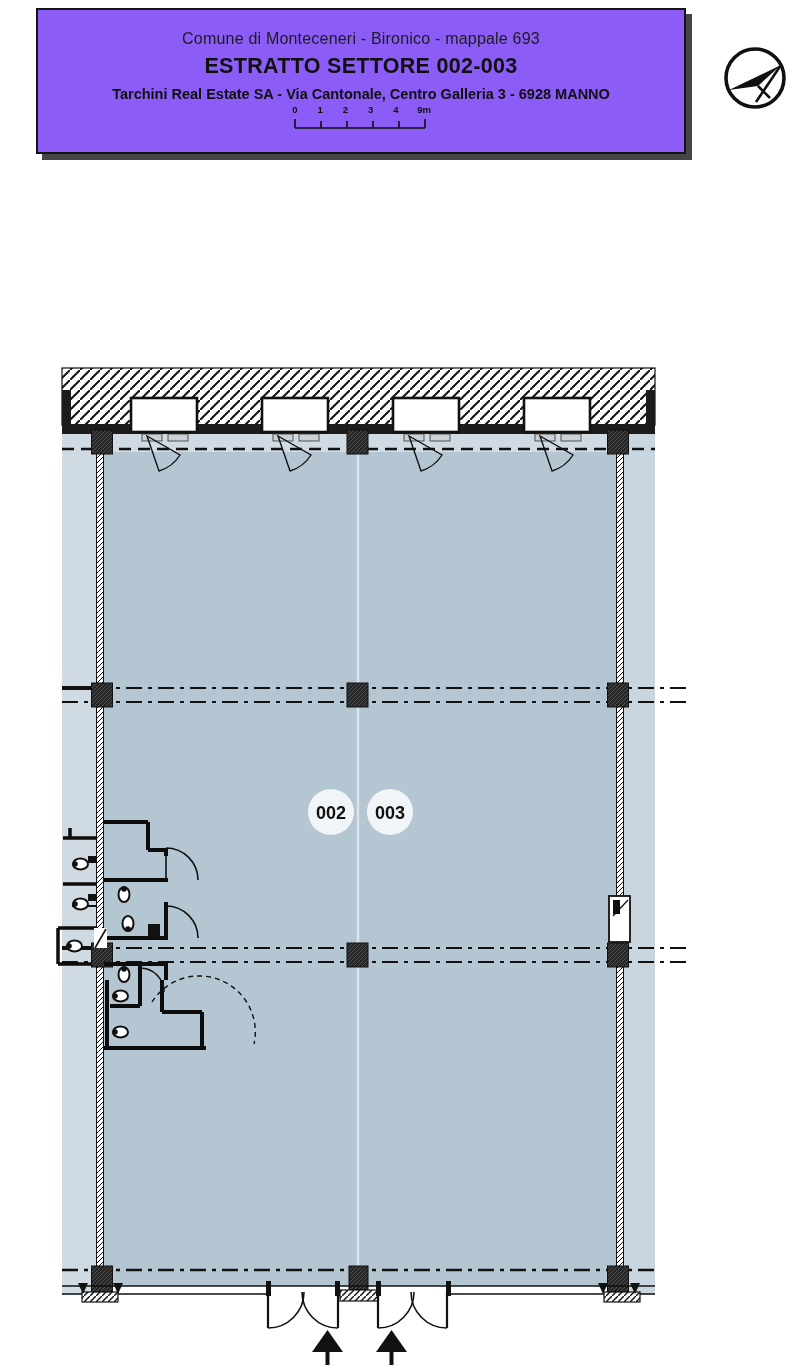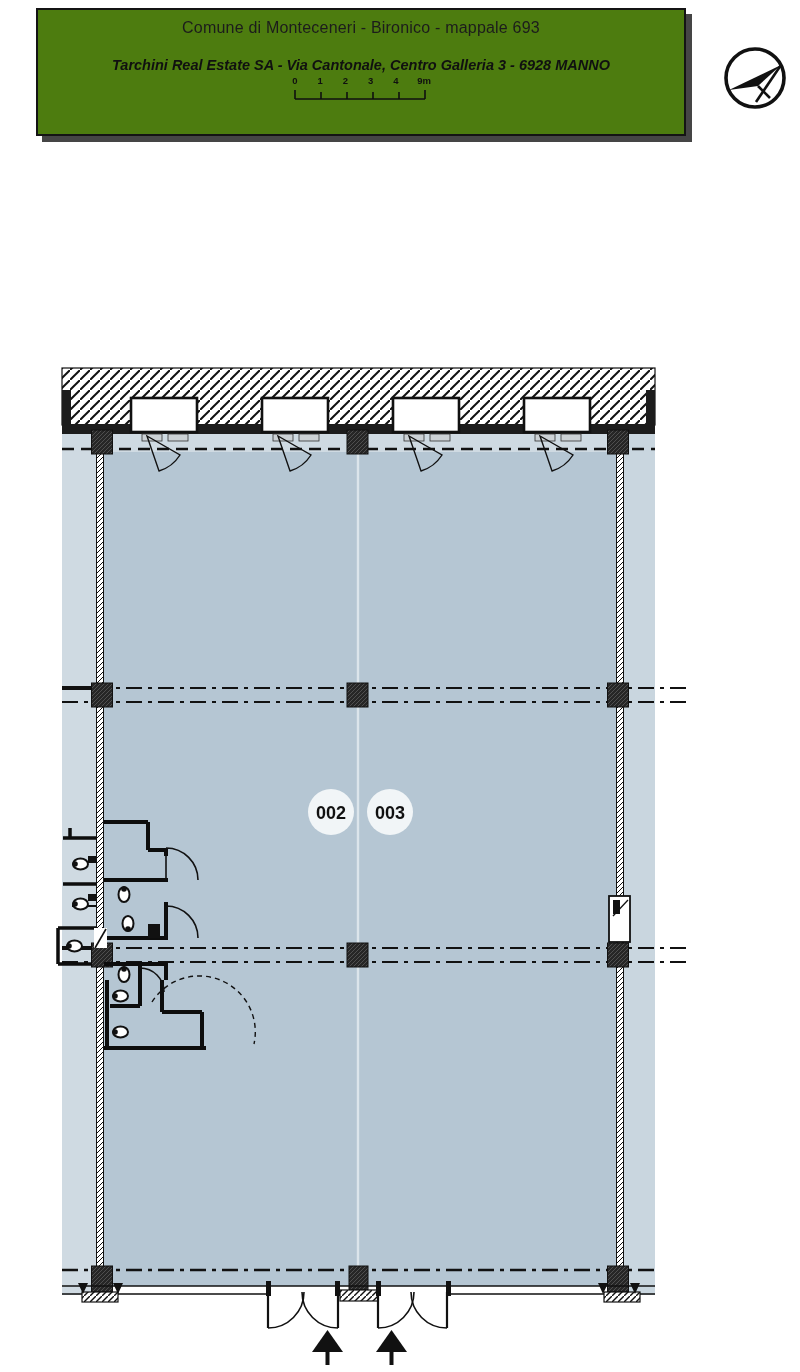--- a/index.html
+++ b/index.html
@@ -1,44 +1,45 @@
 <!DOCTYPE html>
 <html><head>
 <meta charset="utf-8">
 <style>
   html,body{margin:0;padding:0;background:#ffffff;}
   #page{position:relative;width:800px;height:1372px;background:#ffffff;overflow:hidden;
         font-family:"Liberation Sans", sans-serif;color:#1a1a1a;}
 
   
-  #title-block{position:absolute;left:36px;top:8px;width:650px;height:128px;
-    background:#4d7c0f;border:2.5px solid #141414;box-shadow:6px 6px 0 #454545;
-    text-align:center;box-sizing:border-box;padding-top:9px;}
+  #title-block{position:absolute;left:36px;top:8px;width:650px;height:146px;
+    background:#8b5cf6;border:2.5px solid #141414;box-shadow:6px 6px 0 #454545;
+    text-align:center;box-sizing:border-box;padding-top:20px;}
   .tb-line1{font-size:16px;font-weight:400;letter-spacing:.2px;color:#1c1c1c;}
   .tb-line2{font-size:21.5px;font-weight:700;margin-top:6px;letter-spacing:.3px;color:#101010;}
-  .tb-line3{font-size:14.5px;font-weight:700;margin-top:20px;color:#101010;font-style:italic;}
+  .tb-line3{font-size:14.5px;font-weight:700;margin-top:7px;color:#101010;}
   .tb-scala{font-size:12px;font-weight:700;margin-top:9px;color:#101010;}
   .scalebar{width:140px;margin:2px auto 0;}
   .scalebar-labels{display:flex;justify-content:space-between;font-size:9.5px;font-weight:700;
     padding:0 0 1px 0;color:#101010;}
   .scalebar-labels span{min-width:8px;text-align:center;}
 
   
   #north-arrow{position:absolute;left:716px;top:40px;width:78px;height:78px;}
 
   
   #plan-svg{position:absolute;left:0;top:0;width:800px;height:1372px;}
 </style>
 </head>
 <body>
 
 <div id="page">
 
   <div id="title-block">
     <div class="tb-line1">Comune di Monteceneri -  Bironico - mappale 693</div>
+    <div class="tb-line2">ESTRATTO SETTORE 002-003</div>
     <div class="tb-line3">Tarchini Real Estate SA - Via Cantonale, Centro Galleria 3 - 6928 MANNO</div>
     <div class="scalebar">
       <div class="scalebar-labels">
         <span>0</span>
         <span>1</span>
         <span>2</span>
         <span>3</span>
         <span>4</span>
         <span>9m</span>
       </div>

